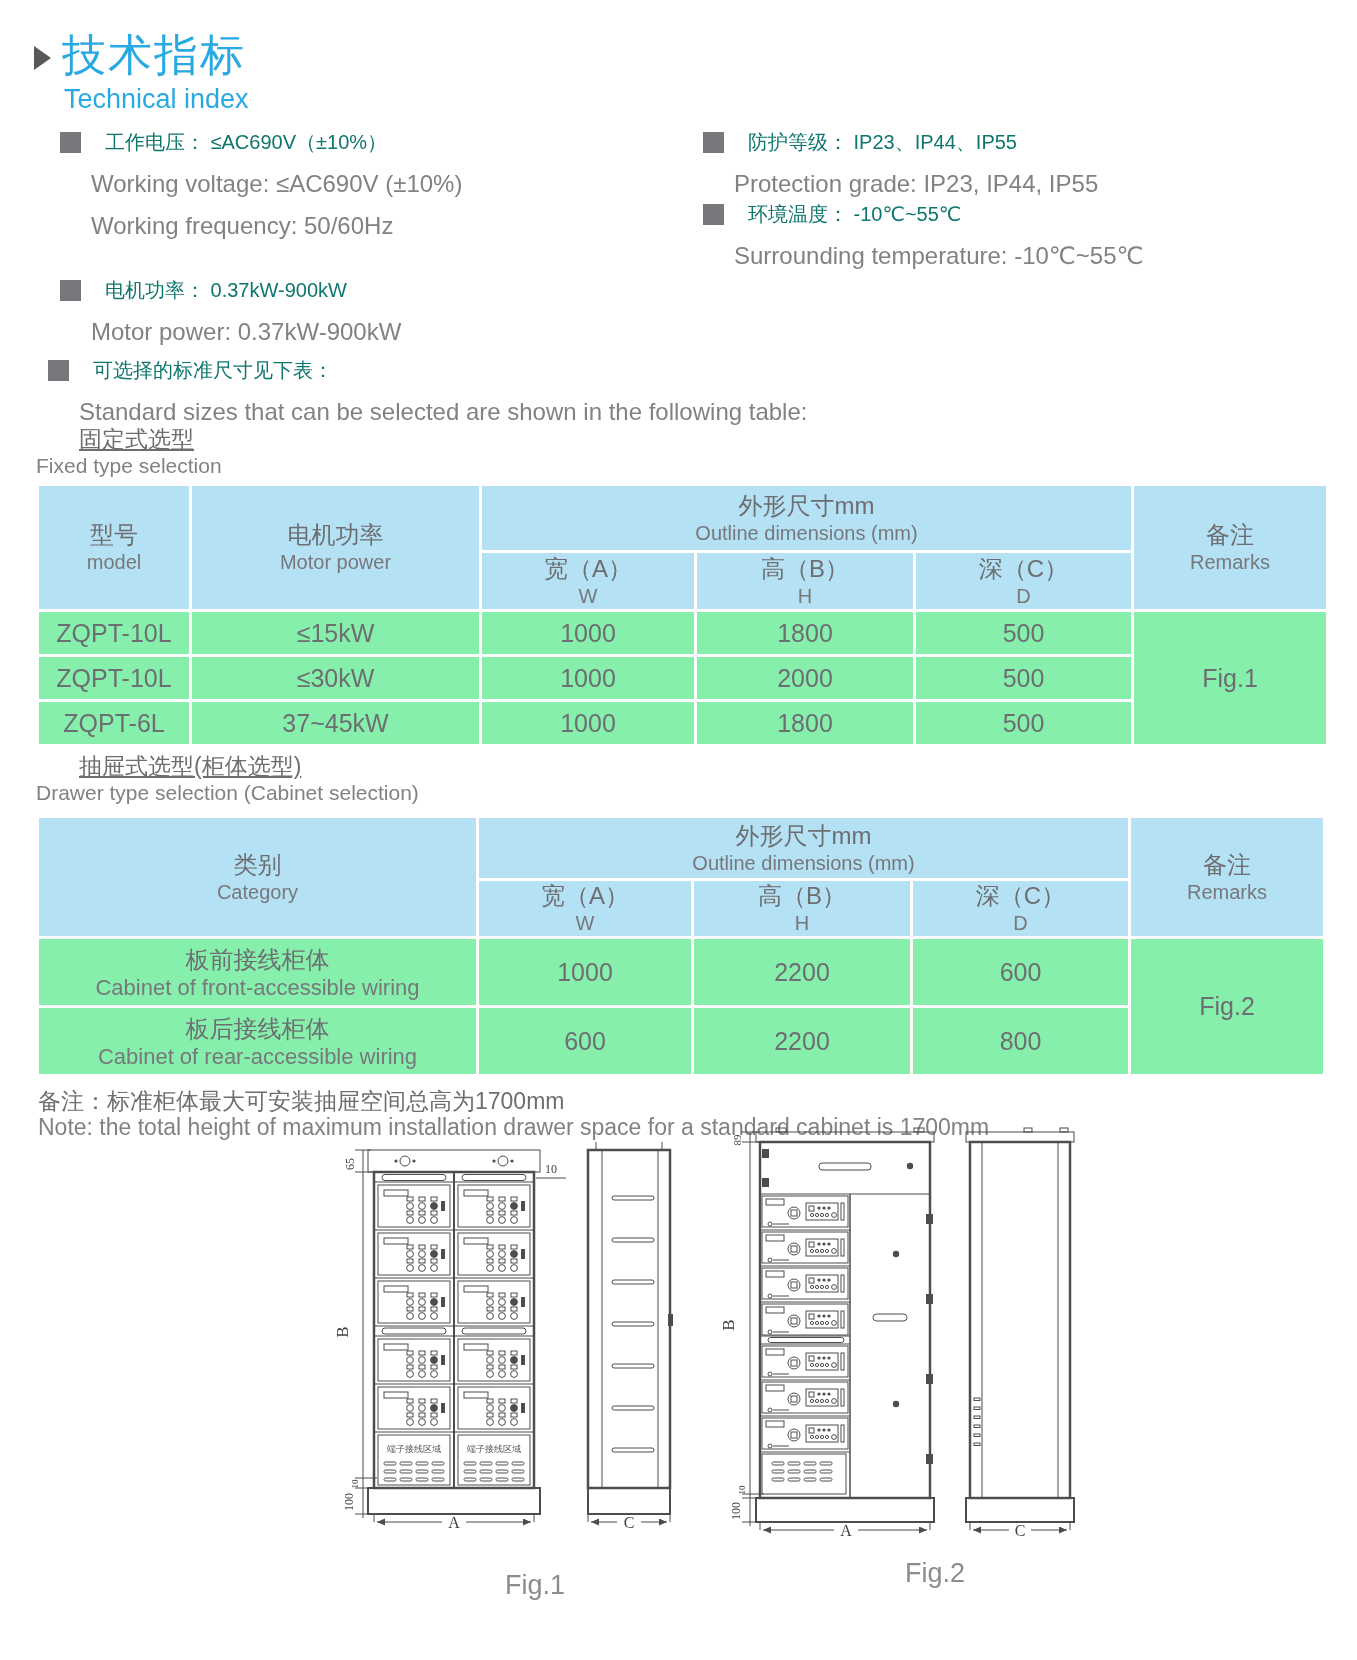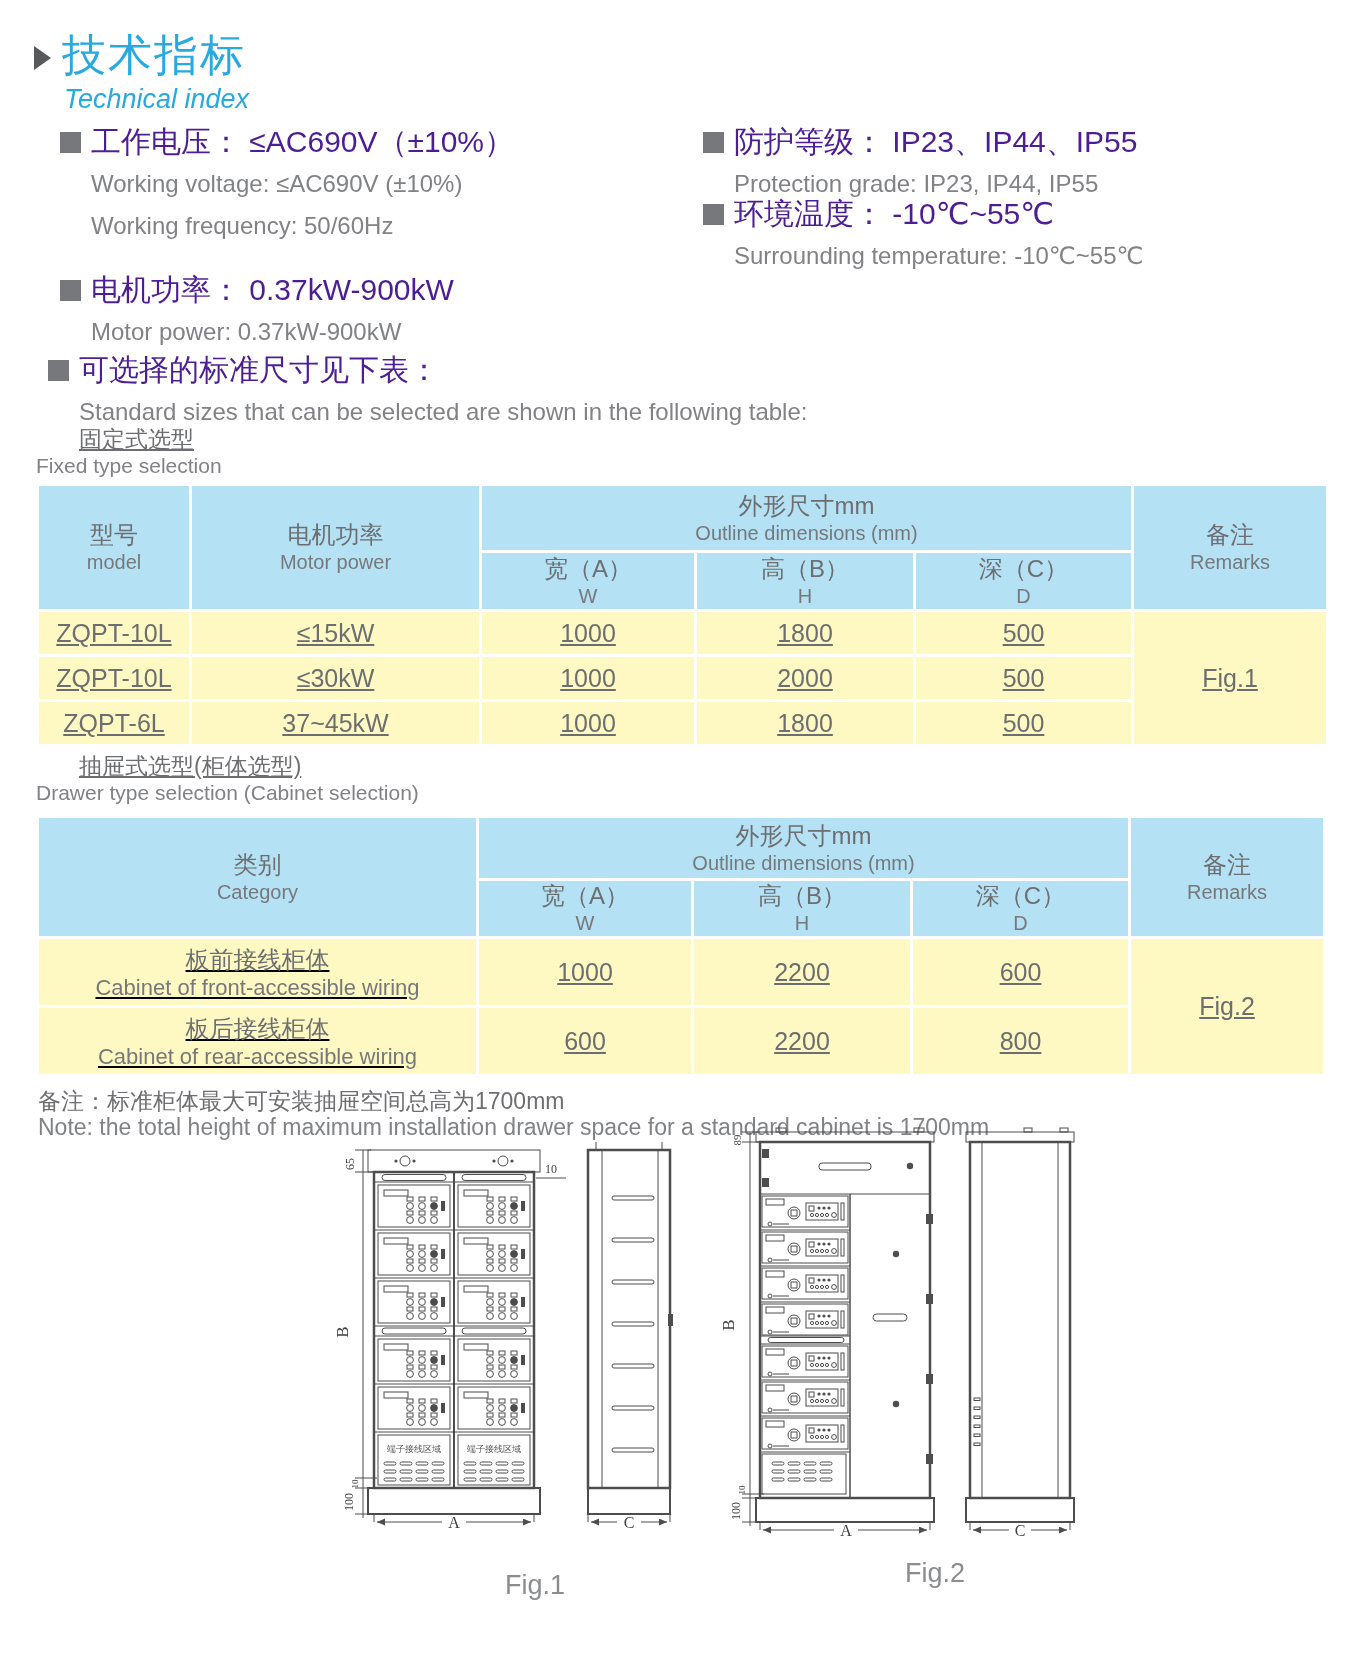--- a/index.html
+++ b/index.html
@@ -6,34 +6,34 @@
   html,body { background:#ffffff; }
   .page {
     position:relative; width:1357px; height:1660px; background:#ffffff;
     font-family:"Liberation Sans","DejaVu Sans",sans-serif; overflow:hidden;padding-left:37px;
   }
   .title-arrow {
     position:absolute; left:34px; top:46px; width:0; height:0;
     border-left:17px solid #58595b; border-top:12px solid transparent; border-bottom:12px solid transparent;
   }
   .title-cn { position:absolute; left:62px; top:26px; font-size:44px; font-weight:normal; color:#29a9e1; letter-spacing:2px; }
-  .title-en { position:absolute; left:64px; top:84px; font-size:27px; color:#29a9e1;font-style:italic; }
+  .title-en { position:absolute; left:64px; top:84px; font-size:27px; color:#29a9e1; }
 
   .spec { position:absolute; }
-  .spec-cn { display:flex; align-items:center; gap:10px; font-size:30px; color:#4c1d95; height:32px; }
+  .spec-cn { display:flex; align-items:center; gap:24px; font-size:20px; color:#0f766e; height:32px; }
   .sq { width:21px; height:21px; background:#77787b; flex:none; }
   .spec-en { font-size:24px; color:#808285; margin:12px 0 0 31px; }
 
   .sec-cn { position:absolute; font-size:23px; color:#6d6e71; text-decoration:underline;margin-left:43px; }
   .sec-en { position:absolute; font-size:21px; color:#808285; }
 
   table.spec-table { position:absolute; border-collapse:separate; border-spacing:3px; table-layout:fixed; }
   .spec-table th, .spec-table td { padding:0; text-align:center; vertical-align:middle; font-weight:normal; }
   .spec-table th { background:#b5e1f4; }
-  .spec-table td { background:#fef9c3;text-decoration:underline; }
+  .spec-table td { background:#86efac; }
   .cellcn { font-size:24px; color:#6d6e71; line-height:30px; }
   .cellen { font-size:20px; color:#77787b; line-height:25px; }
   td.val { font-size:25px; color:#6d6e71; }
 
   .note-cn { position:absolute; font-size:23px; color:#6d6e71; }
   .note-en { position:absolute; font-size:23px; color:#808285; }
 
   svg.figures { position:absolute; left:330px; top:1118px; width:790px; height:430px; }
   svg .dim { font-family:"Liberation Serif","DejaVu Serif",serif; fill:#3f3f3f; stroke:none; }
   svg .cjk { font-family:"Liberation Sans","DejaVu Sans",sans-serif; fill:#555; stroke:none; }

